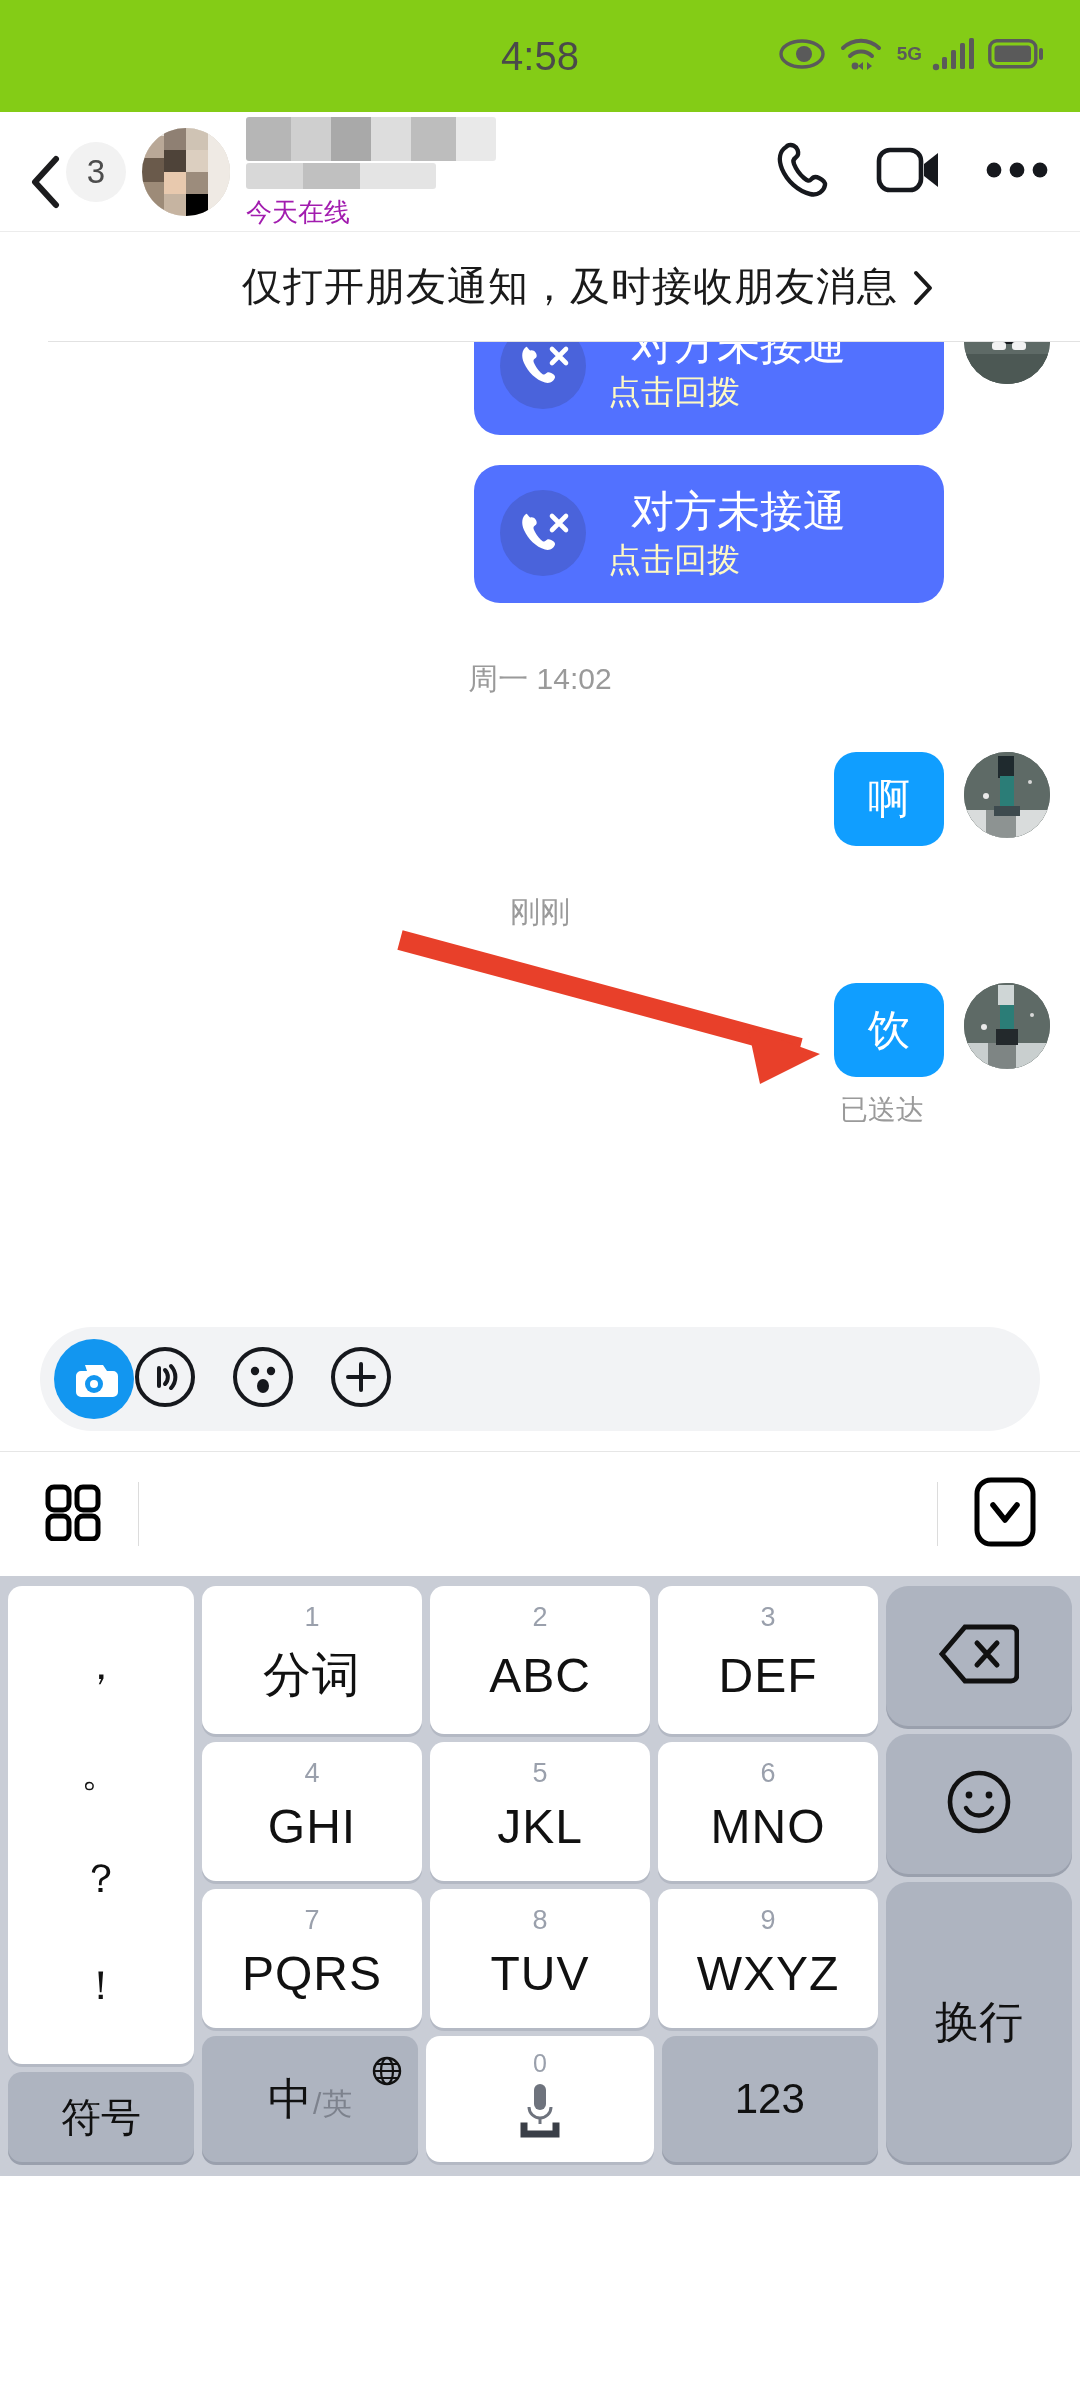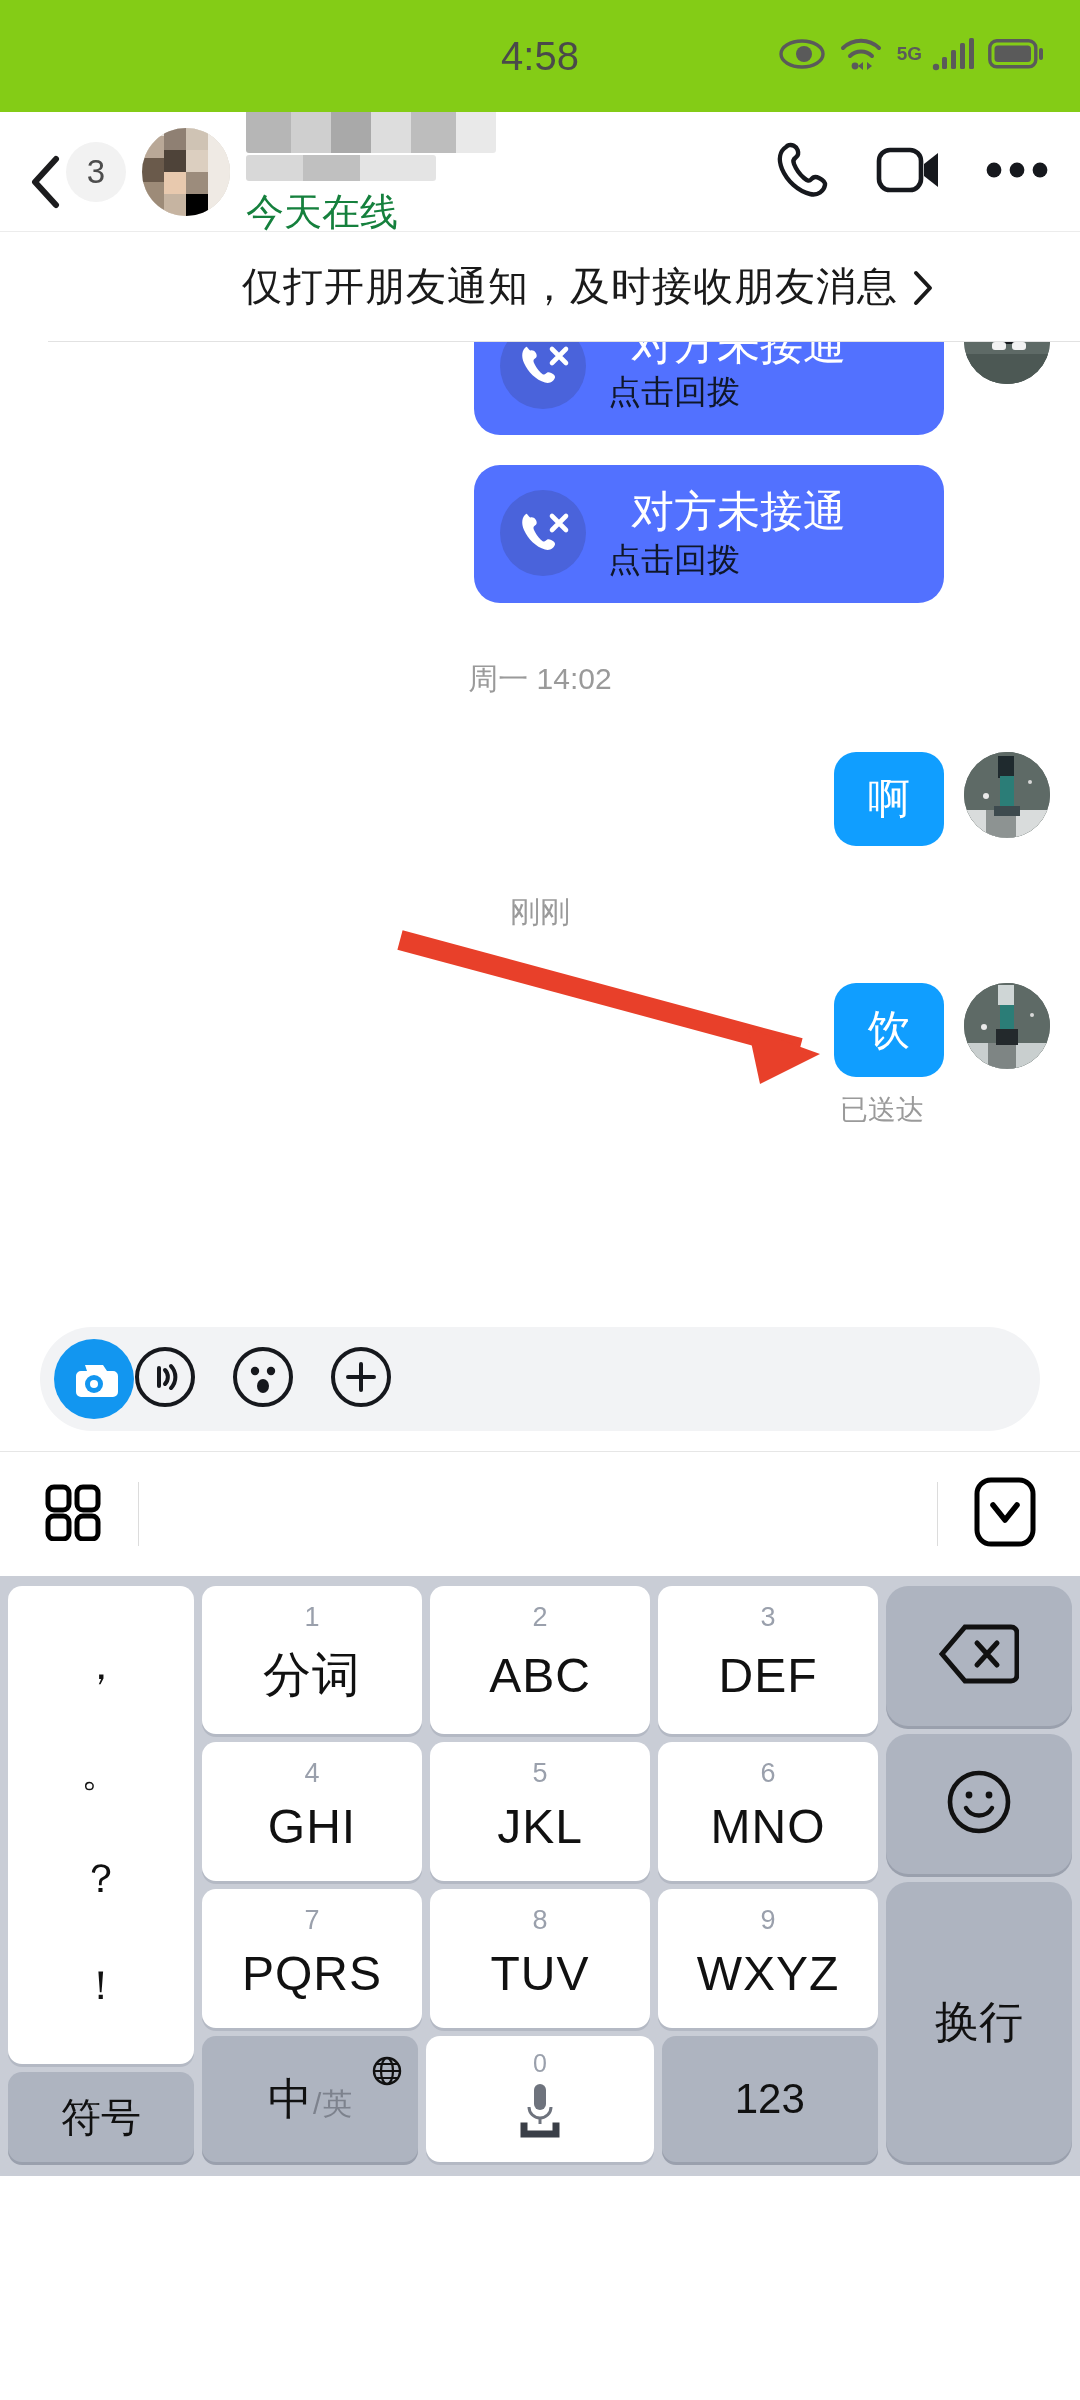--- a/index.html
+++ b/index.html
@@ -57,21 +57,21 @@
   .hdr-name{
     height:44px; width:250px; border-radius:3px;
     background:
       linear-gradient(90deg,#b6b6b6 0 18%,#cfcfcf 18% 34%,#a9a9a9 34% 50%,#dddddd 50% 66%,#bdbdbd 66% 84%,#e9e9e9 84% 100%);
     margin-top:4px;
   }
   .hdr-name2{
     height:26px;width:190px;border-radius:3px;margin-top:2px;
     background:linear-gradient(90deg,#d8d8d8 0 30%,#c0c0c0 30% 60%,#e4e4e4 60% 100%);
   }
-  .hdr-sub{ font-size:38px; color:#15803d; margin-top:6px; }
+  .hdr-sub{ font-size:26px; color:#a21caf; margin-top:6px; }
   .hdr-actions{ display:flex; align-items:center; gap:44px; flex:0 0 auto; margin-left:auto; }
 
   
   .banner{
     height:110px; width:100%;
     display:flex;align-items:center;justify-content:center;
     background:#fff;
     border-bottom:1px solid #e2e2e2;
     gap:14px;
     margin-left:48px;
@@ -97,21 +97,21 @@
     margin-right:20px;
   }
   .call-ico{
     width:86px;height:86px;border-radius:50%;
     background:#4a63db;
     display:flex;align-items:center;justify-content:center;
     flex:0 0 auto;
   }
   .call-txt{ display:flex;flex-direction:column; gap:4px;}
   .call-title{ font-size:43px;color:#fff;font-weight:500;line-height:1.15;margin-left:23px;}
-  .call-sub{ font-size:33px;color:#0f172a;line-height:1.15;}
+  .call-sub{ font-size:33px;color:#fef9c3;line-height:1.15;}
   .av-chat{
     width:86px;height:86px;border-radius:50%;
     flex:0 0 auto; overflow:hidden; position:relative;
     background:#5c6663;
   }
 
   .ts{
     text-align:center;font-size:30px;color:#9a9a9a;
     padding:0;
   }

